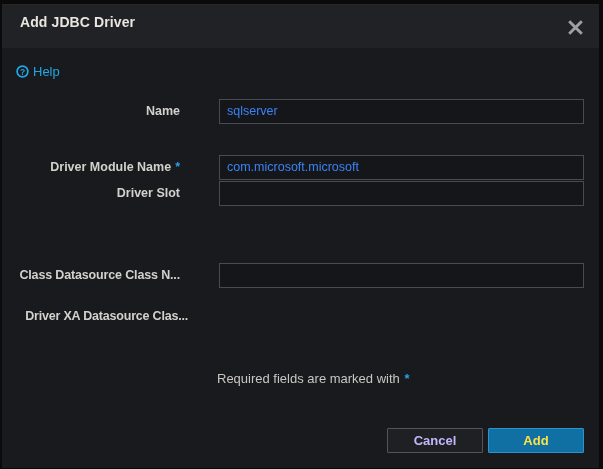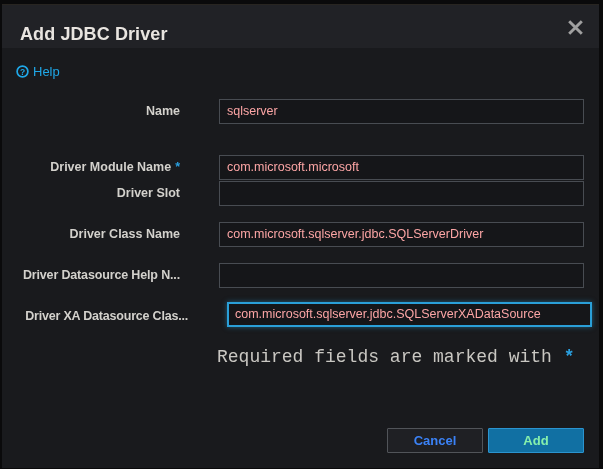--- a/index.html
+++ b/index.html
@@ -2,47 +2,47 @@
 <html><head>
 <meta charset="utf-8">
 <style>
 * { margin:0; padding:0; box-sizing:border-box; }
 html,body { width:603px; height:469px; overflow:hidden; background:#0a0a0b;
   font-family:"Liberation Sans", sans-serif; }
 .modal { position:absolute; left:2px; top:4px; width:597px; height:464px;
   background:#191a1d; border-top:1px solid #282521; }
 .header { position:absolute; left:0; top:0; width:100%; height:43px;
   background:#212226; }
-.title { position:absolute; left:18px; top:22px; line-height:15px;
-  font-size:18px; font-weight:bold; color:#e9e5e0; letter-spacing:0.1px; }
+.title { position:absolute; left:18px; top:10px; line-height:15px;
+  font-size:14px; font-weight:bold; color:#e9e5e0; letter-spacing:0.1px; }
 .close { position:absolute; right:16px; top:15px; width:15px; height:15px; }
 .close svg { display:block; }
 .help { position:absolute; left:14px; top:59px; height:14px;
   color:#1fa8e8; font-size:13px; }
 .help svg { vertical-align:-2px; margin-right:4px; }
 .row { position:absolute; left:0; width:100%; height:25px; }
 .lbl { position:absolute; left:8px; width:170px; top:0; height:25px;
   line-height:25px; text-align:right; font-size:12.5px; font-weight:bold;
   color:#d3d1cc; white-space:nowrap; overflow:hidden; }
 .req { color:#2aa0e0; margin-left:4px; font-weight:bold; }
 .inp { position:absolute; left:217px; top:0; width:365px; height:25px;
-  background:#151619; border:1px solid #484c52; color:#fca5a5;
+  background:#151619; border:1px solid #484c52; color:#3b82f6;
   font-size:12.5px; line-height:23px; padding:0 7px; white-space:nowrap;
   overflow:hidden; font-family:"Liberation Sans", sans-serif; }
 .inp.focus { border:2px solid #2a9fd8; line-height:21px; padding:0 6px;
   box-shadow:0 0 5px rgba(42,159,216,0.5); }
-.hint { position:absolute; left:215px; top:346px; line-height:13px; font-size:18px;
-  color:#c9c7c2;font-family:Liberation Mono, monospace; }
+.hint { position:absolute; left:215px; top:367px; line-height:13px; font-size:13px;
+  color:#c9c7c2; }
 .btn { position:absolute; top:423px; width:96px; height:25px;
   font-size:13px; font-weight:bold; text-align:center; line-height:23px;
   border-radius:1px; }
 .btn-cancel { left:385px; background:#1f2024; border:1px solid #515459;
-  color:#3b82f6; }
+  color:#c4b5fd; }
 .btn-add { left:486px; background:#1170a3; border:1px solid #2b94cf;
-  color:#86efac; }
+  color:#fde047; }
 </style>
 </head>
 <body>
 <div class="modal">
   <div class="header">
     <div class="title">Add JDBC Driver</div>
     <div class="close">
         <svg width="15" height="15" viewBox="0 0 15 15">
           <path d="M1.2 1.2 L13.8 13.8 M13.8 1.2 L1.2 13.8" stroke="#a0a0a0" stroke-width="2.9" stroke-linecap="butt"></path>
         </svg>
@@ -60,30 +60,25 @@
     <div class="inp">sqlserver</div>
   </div>
   <div class="row" style="top:135px;margin-top:15px;">
     <div class="lbl">Driver Module Name<span class="req">*</span></div>
     <div class="inp">com.microsoft.microsoft</div>
   </div>
   <div class="row" style="top:176px;">
     <div class="lbl">Driver Slot</div>
     <div class="inp"></div>
   </div>
-  <div class="row" style="top:217px;">
-    <div class="lbl">Driver Class Name</div>
-    <div class="inp">com.microsoft.sqlserver.jdbc.SQLServerDriver</div>
-  </div>
   <div class="row" style="top:258px;">
-    <div class="lbl" style="letter-spacing:-0.15px;">Driver Datasource Help N...</div>
+    <div class="lbl" style="letter-spacing:-0.15px;">Class Datasource Class N...</div>
     <div class="inp"></div>
   </div>
   <div class="row" style="top:297px;margin-left:8px;">
     <div class="lbl" style="top:2px; letter-spacing:-0.2px;">Driver XA Datasource Clas...</div>
-    <div class="inp focus">com.microsoft.sqlserver.jdbc.SQLServerXADataSource</div>
   </div>
 
   <div class="hint">Required fields are marked with <span class="req" style="margin-left:1px;">*</span></div>
 
   <div class="btn btn-cancel">Cancel</div>
   <div class="btn btn-add">Add</div>
 </div>
 
 </body></html>

